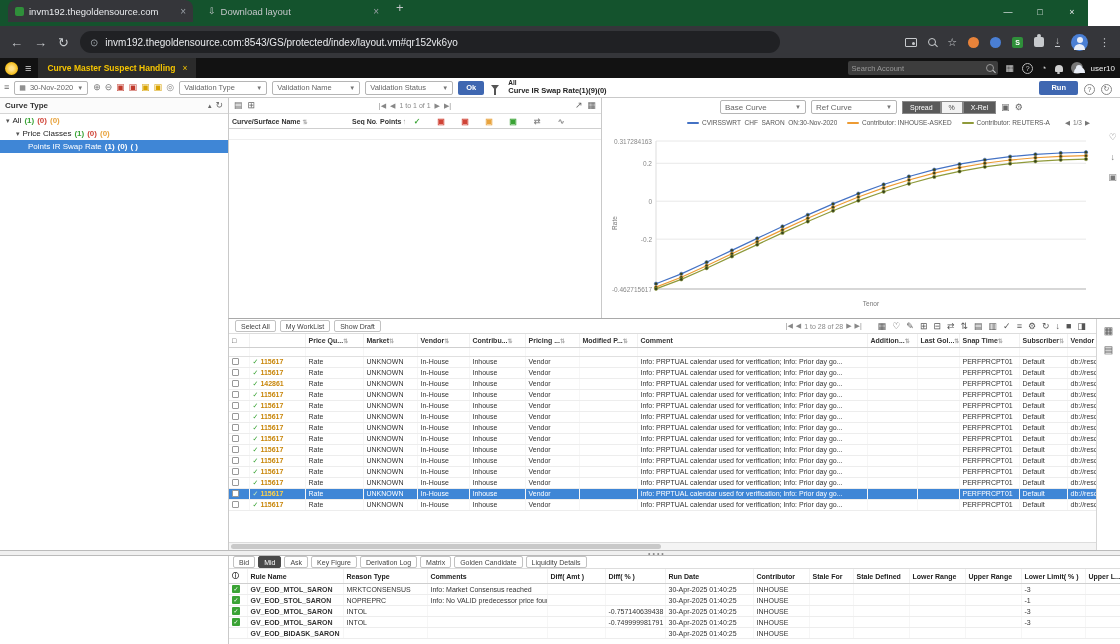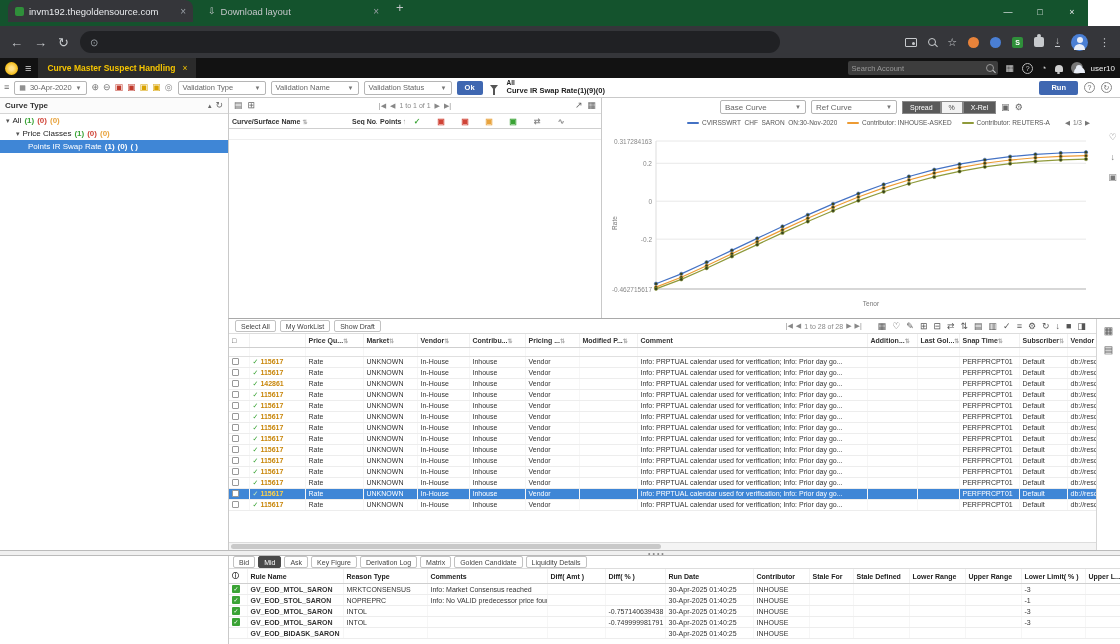--- a/index.html
+++ b/index.html
@@ -56,21 +56,21 @@
 .apptoolbar{position:absolute;top:78px;left:0;width:1120px;height:20px;background:#fff;border-bottom:1px solid #c9c9c9;display:flex;align-items:center;gap:5px;padding:0 4px;font-size:7.5px}
 .sel{height:14px;border:1px solid #b5b5b5;border-radius:2px;display:flex;align-items:center;gap:4px;padding:0 4px;color:#666;background:#fff;white-space:nowrap}
 .caret{font-size:6px;color:#777}
 .btn-blue{height:14px;background:#3f67b1;color:#fff;border-radius:2px;display:flex;align-items:center;justify-content:center;font-weight:bold;padding:0 8px;font-size:7.5px}
 .tico{color:#666;font-size:9px;line-height:1;display:inline-block}
 .funnel{width:0;height:0;border-left:4px solid transparent;border-right:4px solid transparent;border-top:5px solid #555;position:relative;margin:0 2px}
 .funnel::after{content:"";position:absolute;left:-1px;top:-1px;width:2px;height:6px;background:#555}
 .scope{display:flex;flex-direction:column;justify-content:center;line-height:1.15;margin-left:2px}
 .scope .l1{font-size:6.5px;font-weight:bold;color:#222}
 .scope .l2{font-size:7.5px;font-weight:bold;color:#222}
-.tb-right{margin-left:auto;display:flex;align-items:center;gap:6px;padding-right:4px}
+.tb-right{margin-left:auto;display:flex;align-items:flex-end;gap:6px;padding-right:4px}
 .circo{width:11px;height:11px;border:1px solid #888;border-radius:50%;color:#666;font-size:7px;display:flex;align-items:center;justify-content:center}
 
 
 .sidebar{position:absolute;top:98px;left:0;width:228px;height:546px;background:#fff}
 .sb-head{height:16px;border-bottom:1px solid #d5d5d5;display:flex;align-items:center;padding:0 5px;gap:4px;background:#fbfbfb}
 .sb-title{font-weight:bold;font-size:8px;color:#333;flex:1}
 .tree-item{height:13px;display:flex;align-items:center;gap:3px;font-size:8px;color:#222;white-space:nowrap}
 .tree-item .arrow{color:#555;font-size:7px}
 .tree-item.selected{background:#3f86d6;color:#fff}
 .tree-item.selected span{color:#fff !important}
@@ -169,20 +169,21 @@
       <span>×</span>
     </div>
   </div>
 
   <div class="addrbar">
     <span class="navico">←</span>
     <span class="navico">→</span>
     <span class="navico">↻</span>
     <div class="urlbox">
       <span class="tuneico">⊙</span>
+      <span class="url">invm192.thegoldensource.com:8543/GS/protected/index/layout.vm#qr152vk6yo</span>
     </div>
     <div class="addr-right">
       <span class="castico"></span>
       <span class="mag"></span>
       <span class="star">☆</span>
       <span class="extdot" style="background:#e8833a"></span>
       <span class="extdot" style="background:#4a7fd4"></span>
       <span class="extS">S</span>
       <span class="puzzle"></span>
       <span class="dlarrow">↓</span>
@@ -209,21 +210,21 @@
       <span class="bell"></span>
       <span class="avatar" style="width:12px;height:12px;background:#777"></span>
       <span class="userlabel">user10</span>
     </div>
   </div>
 
   <div class="apptoolbar">
     <span class="tico">≡</span>
     <div class="sel">
       <span class="tico" style="font-size:7px">▦</span>
-      <span>30-Apr-2020</span>
+      <span>30-Nov-2020</span>
       <span class="caret">▼</span>
     </div>
     <div style="display:flex;gap:4px;align-items:center">
         <span class="tico" style="color: rgb(119, 119, 119);">⊕</span>
         <span class="tico" style="color: rgb(119, 119, 119);">⊖</span>
         <span class="tico" style="color: rgb(192, 57, 43);">▣</span>
         <span class="tico" style="color: rgb(192, 57, 43);">▣</span>
         <span class="tico" style="color: rgb(216, 162, 0);">▣</span>
         <span class="tico" style="color: rgb(216, 162, 0);">▣</span>
         <span class="tico" style="color: rgb(136, 136, 136);">◎</span>

